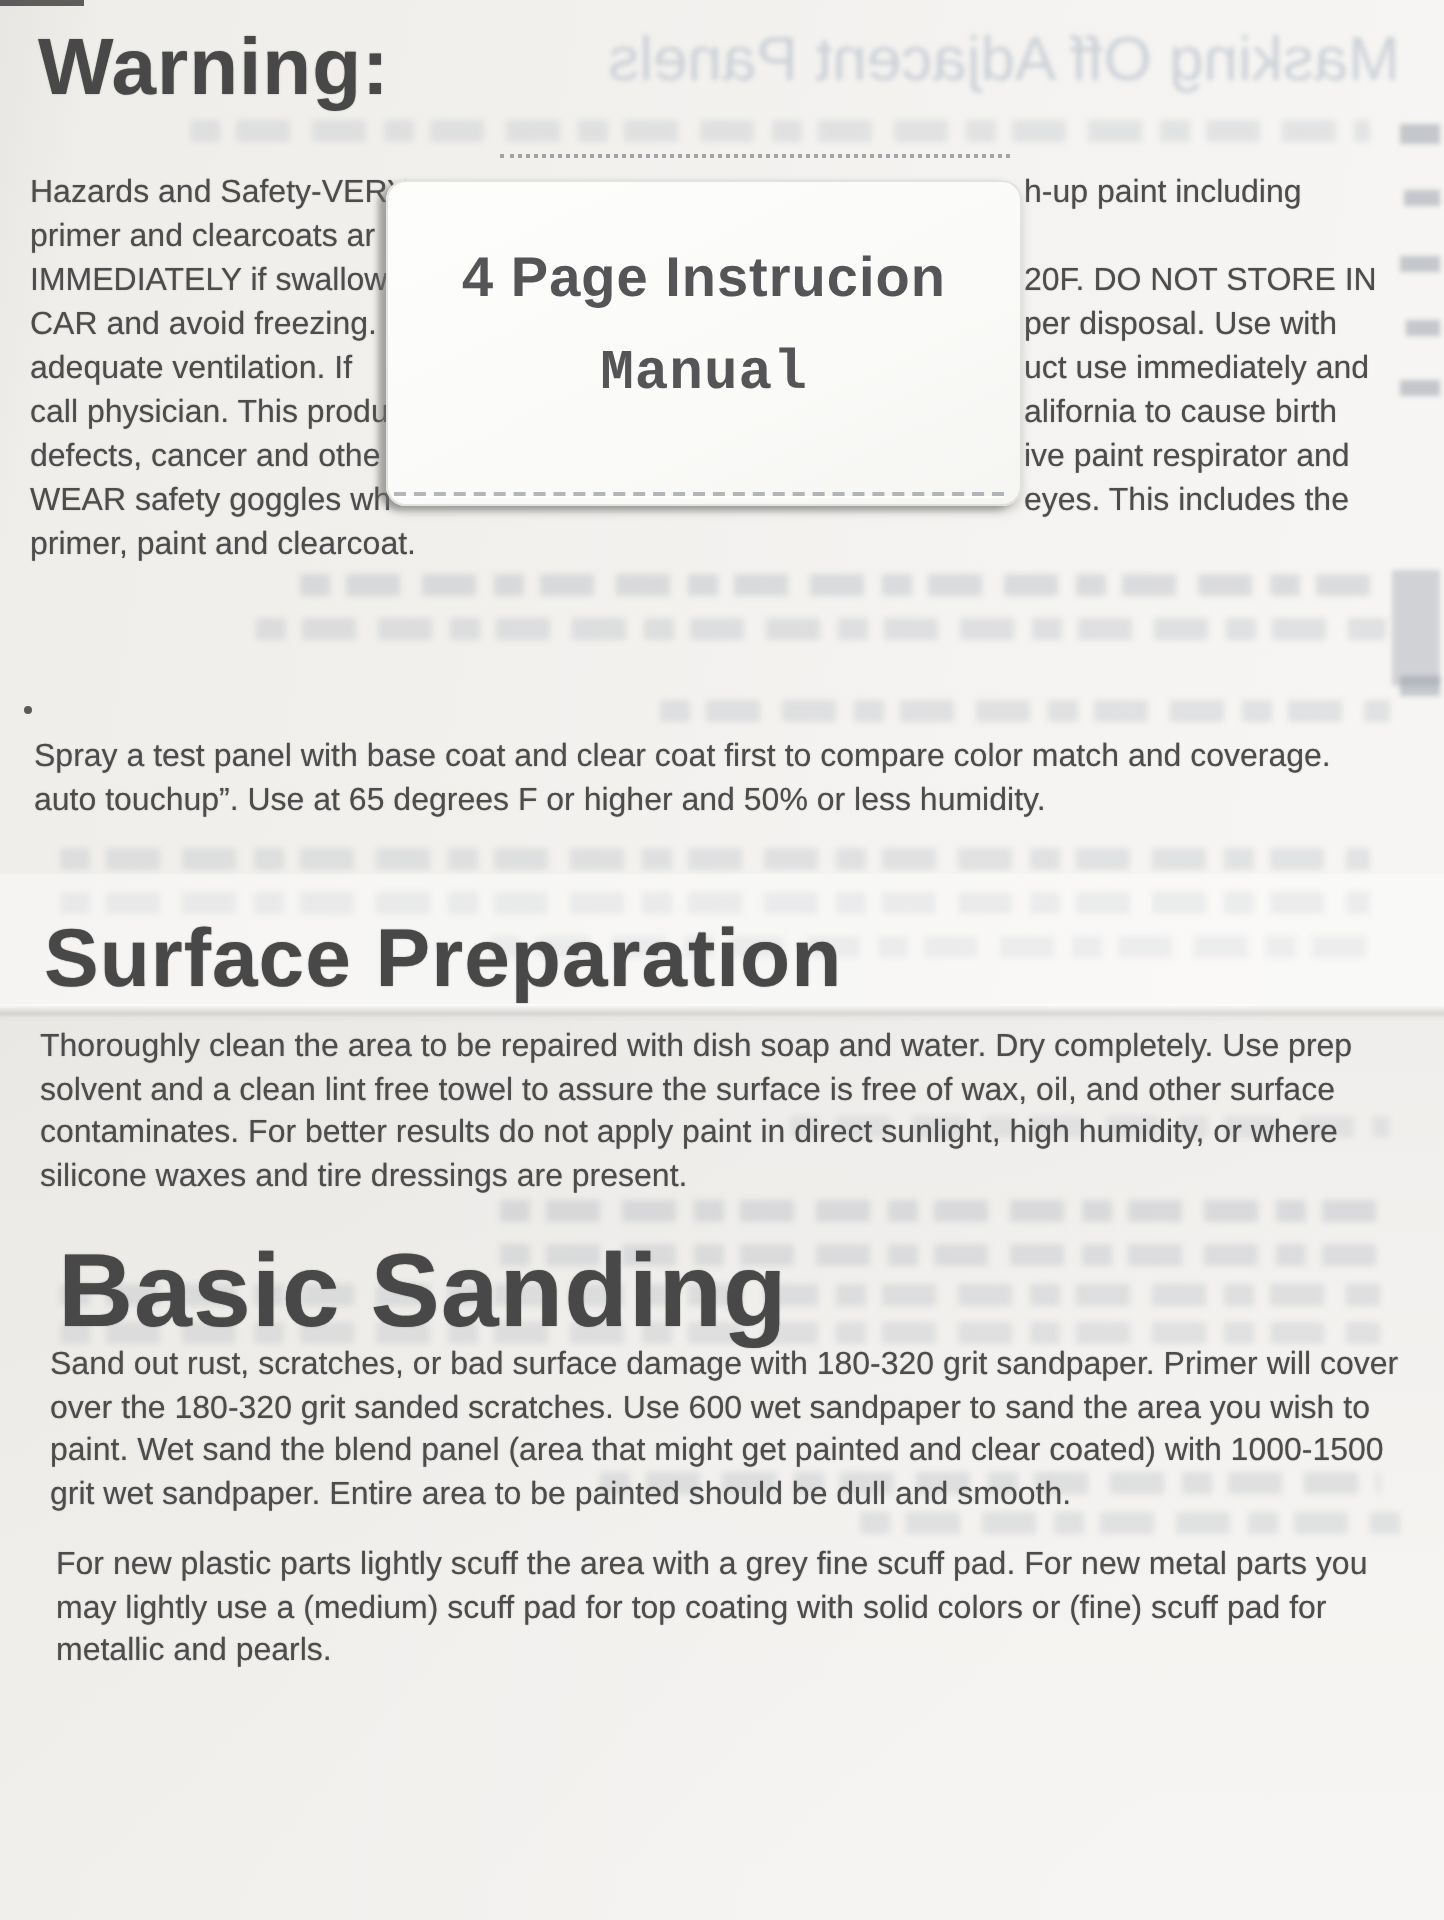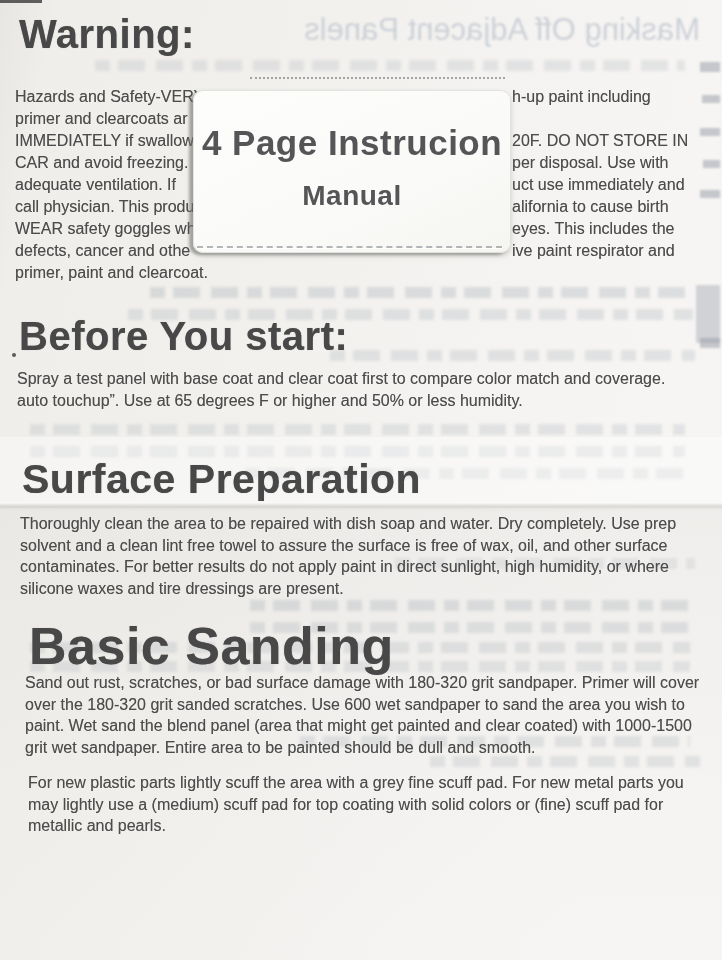--- a/index.html
+++ b/index.html
@@ -63,22 +63,22 @@
   .perf-top{left:250px;top:77px;width:255px;border-top:2px dotted rgba(96,101,108,.55);}
   .perf-bottom{left:197px;top:246px;width:305px;border-top:2px dashed rgba(110,115,121,.5);
     box-shadow:0 1px 0 rgba(255,255,255,.9);}
   .sticker{
     position:absolute;left:193px;top:90px;width:318px;height:163px;
     background:linear-gradient(155deg,#fdfdfc 0%,#fafaf8 60%,#f5f5f2 100%);
     border-radius:10px;
     box-shadow:-4px 2px 3px rgba(110,110,108,.55),0 3px 5px rgba(140,140,138,.35),inset 0 0 0 1px rgba(210,210,206,.6);
     text-align:center;
   }
-  .sticker .s1{margin-top:33px;font-size:35px;font-weight:700;color:#555557;letter-spacing:.5px;}
-  .sticker .s2{margin-top:17px;font-size:28px;font-weight:700;color:#555557;letter-spacing:.5px;}
+  .sticker .s1{margin-top:33px;font-size:28px;font-weight:700;color:#555557;letter-spacing:.5px;}
+  .sticker .s2{margin-top:17px;font-size:28px;font-weight:700;color:#555557;letter-spacing:.5px;font-family:Liberation Mono, monospace;}
 </style>
 </head>
 <body>
 
 <div class="page">
 
   <div class="ghost-heading">Masking Off Adjacent Panels</div>
   <div class="gl" style="top:60px;left:95px;width:590px;opacity:.35;"></div>
   <div class="gl" style="top:287px;left:150px;width:545px;opacity:.5;"></div>
   <div class="gl" style="top:309px;left:128px;width:565px;opacity:.42;"></div>
@@ -125,40 +125,39 @@
       </div>
     <div class="wrow">
         <span class="wl">adequate ventilation. If</span>
         <span class="wr">uct use immediately and</span>
       </div>
     <div class="wrow">
         <span class="wl">call physician. This produ</span>
         <span class="wr">alifornia to cause birth</span>
       </div>
     <div class="wrow">
+        <span class="wl">defects, cancer and othe</span>
+        <span class="wr">ive paint respirator and</span>
+      </div>
+    <div class="wrow">
         <span class="wl">WEAR safety goggles wh</span>
         <span class="wr">eyes. This includes the</span>
-      </div>
-    <div class="wrow">
-        <span class="wl">defects, cancer and othe</span>
-        <span class="wr">ive paint respirator and</span>
       </div>
     <div class="wrow">
         <span class="wl">primer, paint and clearcoat.</span>
       </div>
   </div>
 
   <div class="perf perf-top"></div>
   <div class="sticker">
     <div class="s1">4 Page Instrucion</div>
     <div class="s2">Manual</div>
   </div>
   <div class="perf perf-bottom"></div>
 
-  <h1 class="h h-before">Before You start:</h1>
   <div class="stray-dot"></div>
   <div class="para p-before">
     <div class="line">Spray a test panel with base coat and clear coat first to compare color match and coverage.</div>
     <div class="line">auto touchup”.  Use at 65 degrees F or higher and 50% or less humidity.</div>
   </div>
 
   <h1 class="h h-surface">Surface Preparation</h1>
   <div class="para p-surface">
     <div class="line">Thoroughly clean the area to be repaired with dish soap and water.  Dry completely. Use prep</div>
     <div class="line">solvent and a clean lint free towel to assure the surface is free of wax, oil, and other surface</div>

